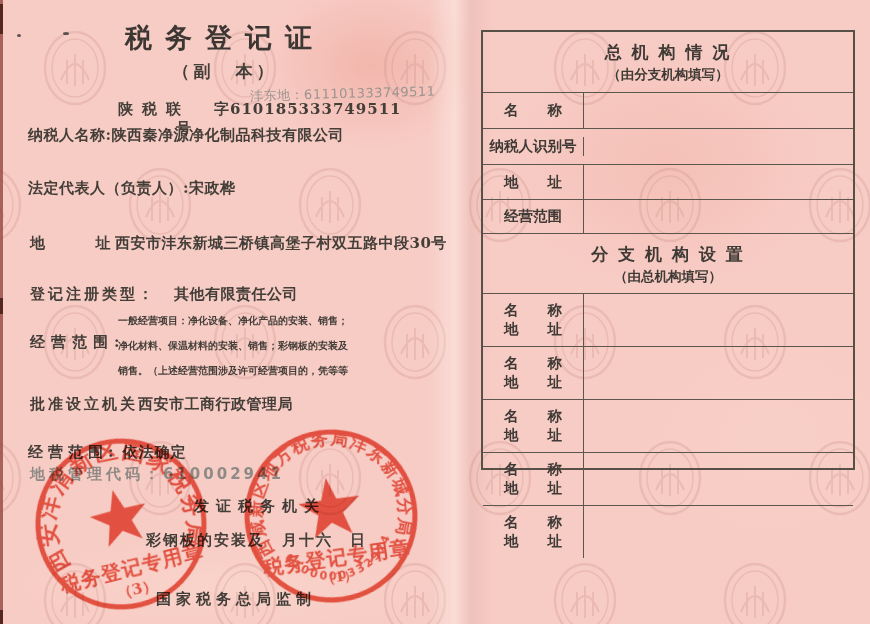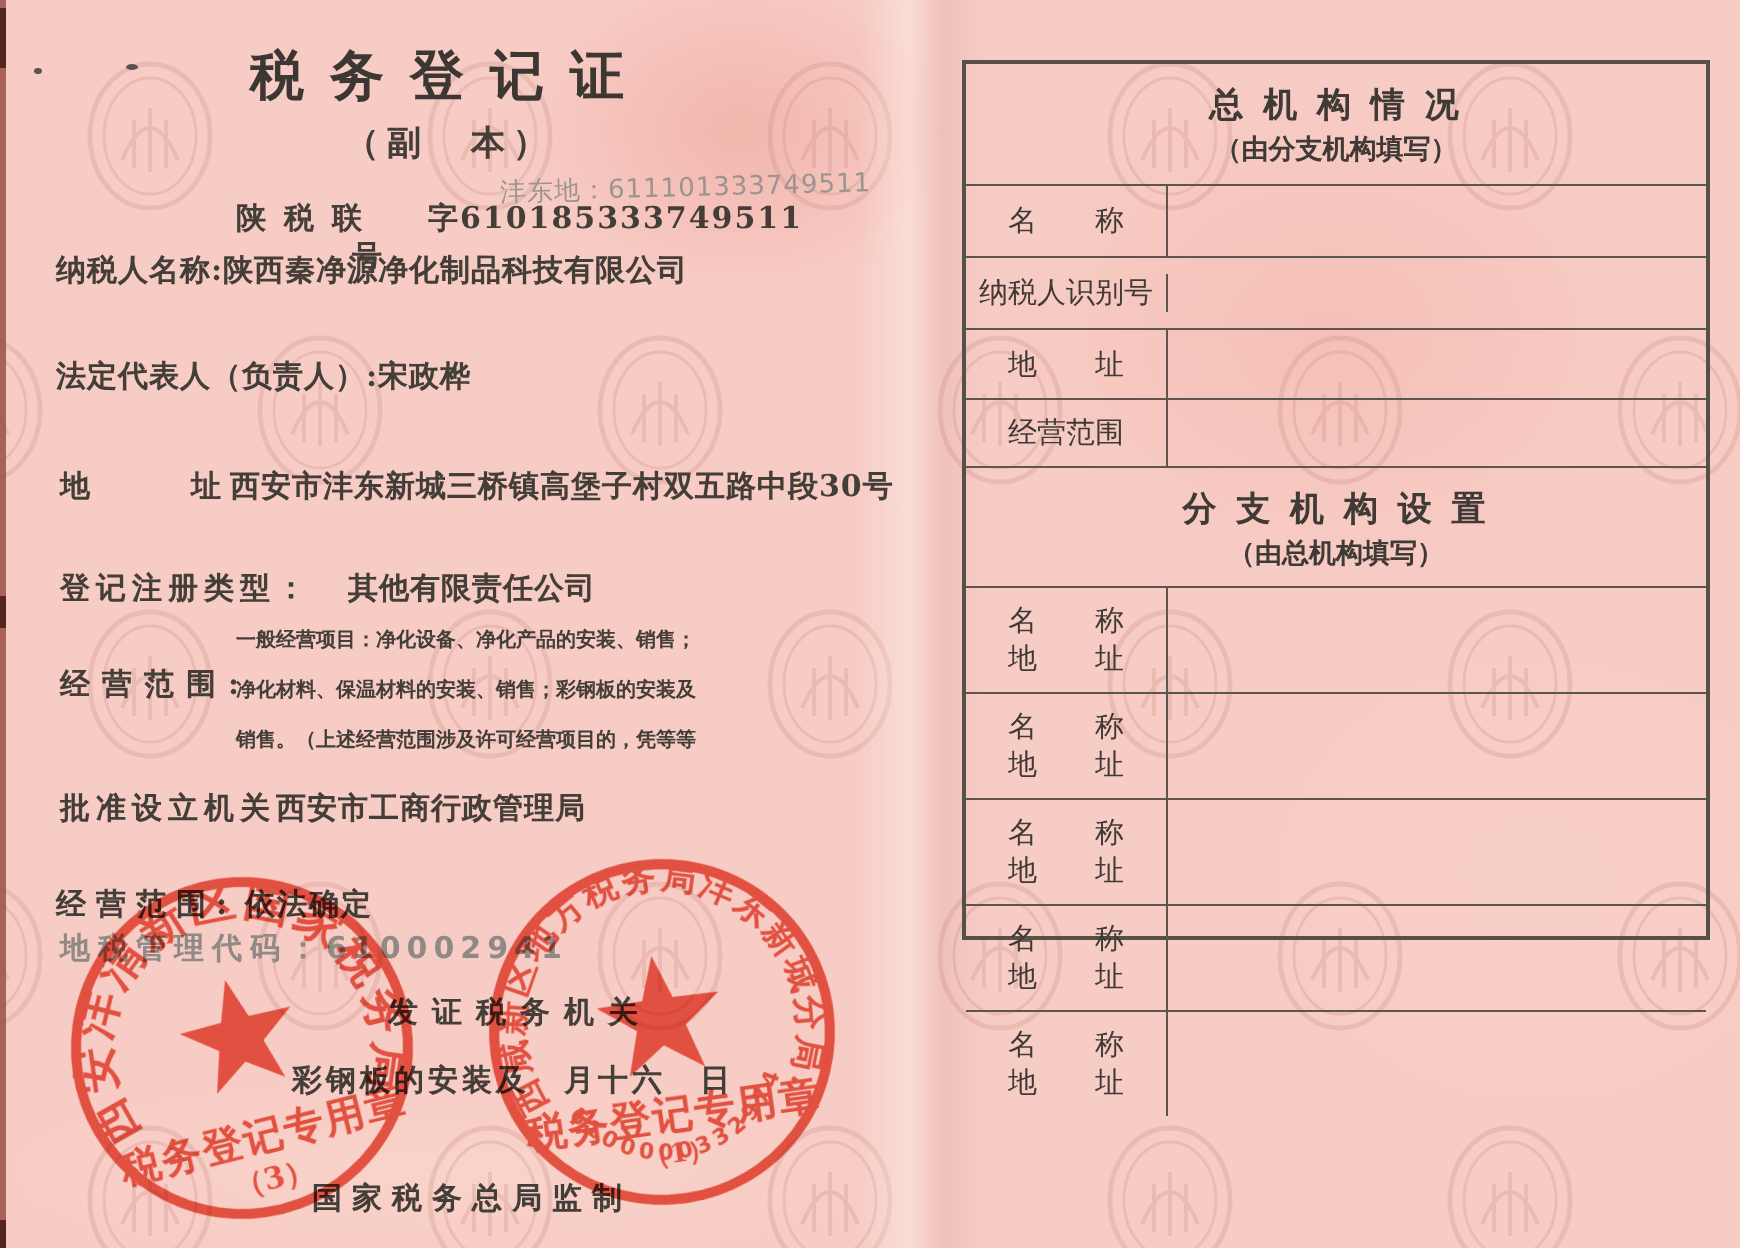--- a/index.html
+++ b/index.html
@@ -70,21 +70,21 @@
   
   .tbl{position:absolute;left:481px;top:30px;width:374px;height:440px;z-index:2;
        border:2px solid #575047;box-sizing:border-box;display:flex;flex-direction:column;
        color:#3f3a35;}
   .t-head{height:60px;flex:0 0 auto;text-align:center;padding-top:9px;box-sizing:border-box;}
   .t-title{font-size:17px;font-weight:bold;letter-spacing:2px;}
   .t-sub{font-size:13.5px;font-weight:bold;margin-top:2px;}
   .t-row{display:flex;border-top:1.5px solid #5d564e;flex:0 0 auto;box-sizing:border-box;}
   .t-row.grow{flex:1 1 auto;}
   .t-label{width:101px;flex:0 0 101px;border-right:1.5px solid #5d564e;box-sizing:border-box;
-           display:flex;align-items:center;justify-content:center;font-size:14.5px;font-weight:normal;}
+           display:flex;align-items:center;justify-content:center;font-size:14.5px;font-weight:bold;}
   .t-label.two{flex-direction:column;justify-content:space-around;padding:7px 0;align-items:center;}
   .t-cell{flex:1 1 auto;}
 </style>
 </head>
 <body>
 
 <div class="page">
 
   <div class="blotch b1"></div>
   <div class="blotch b2"></div>

